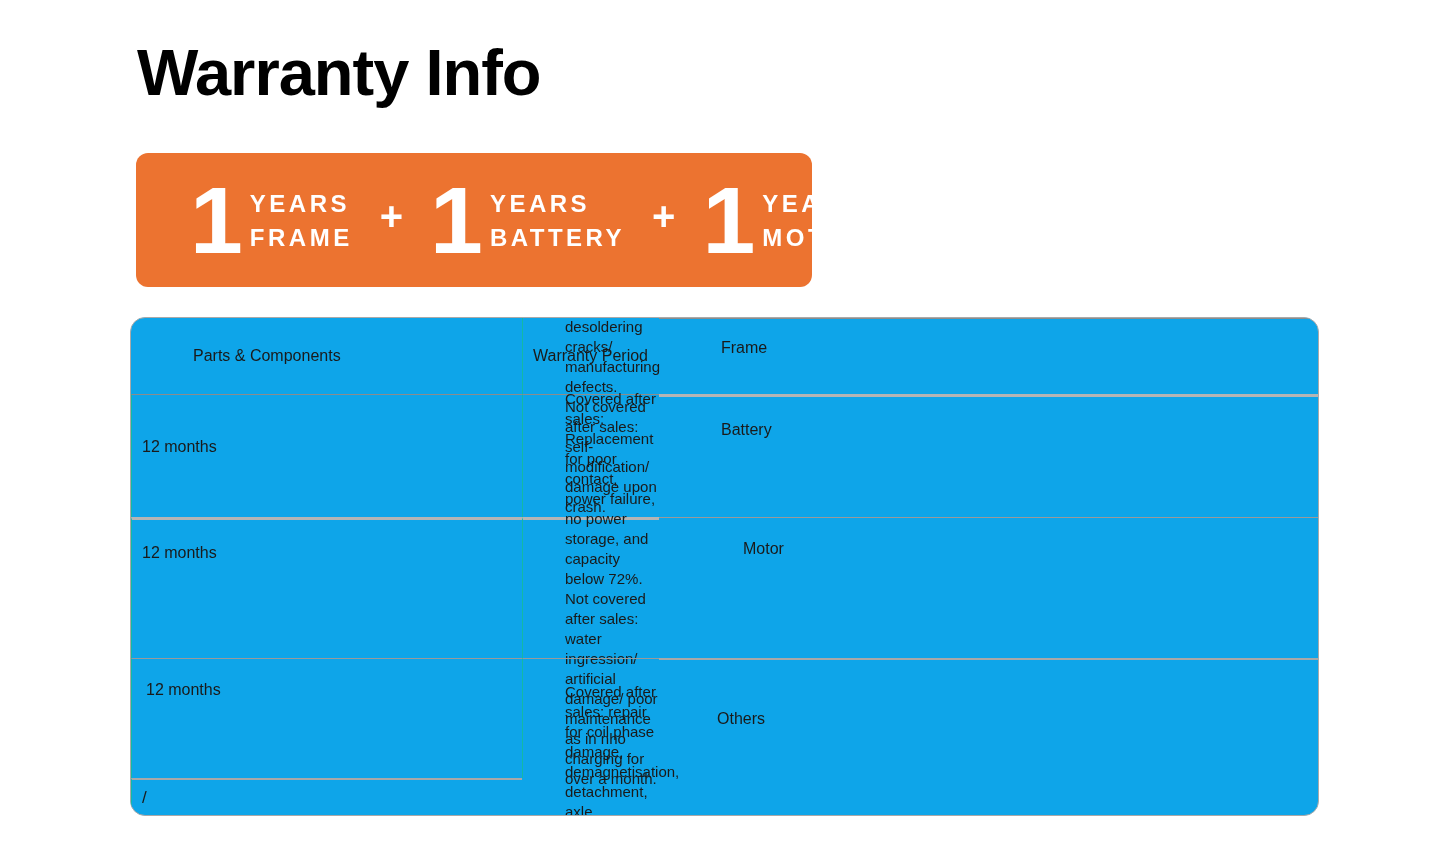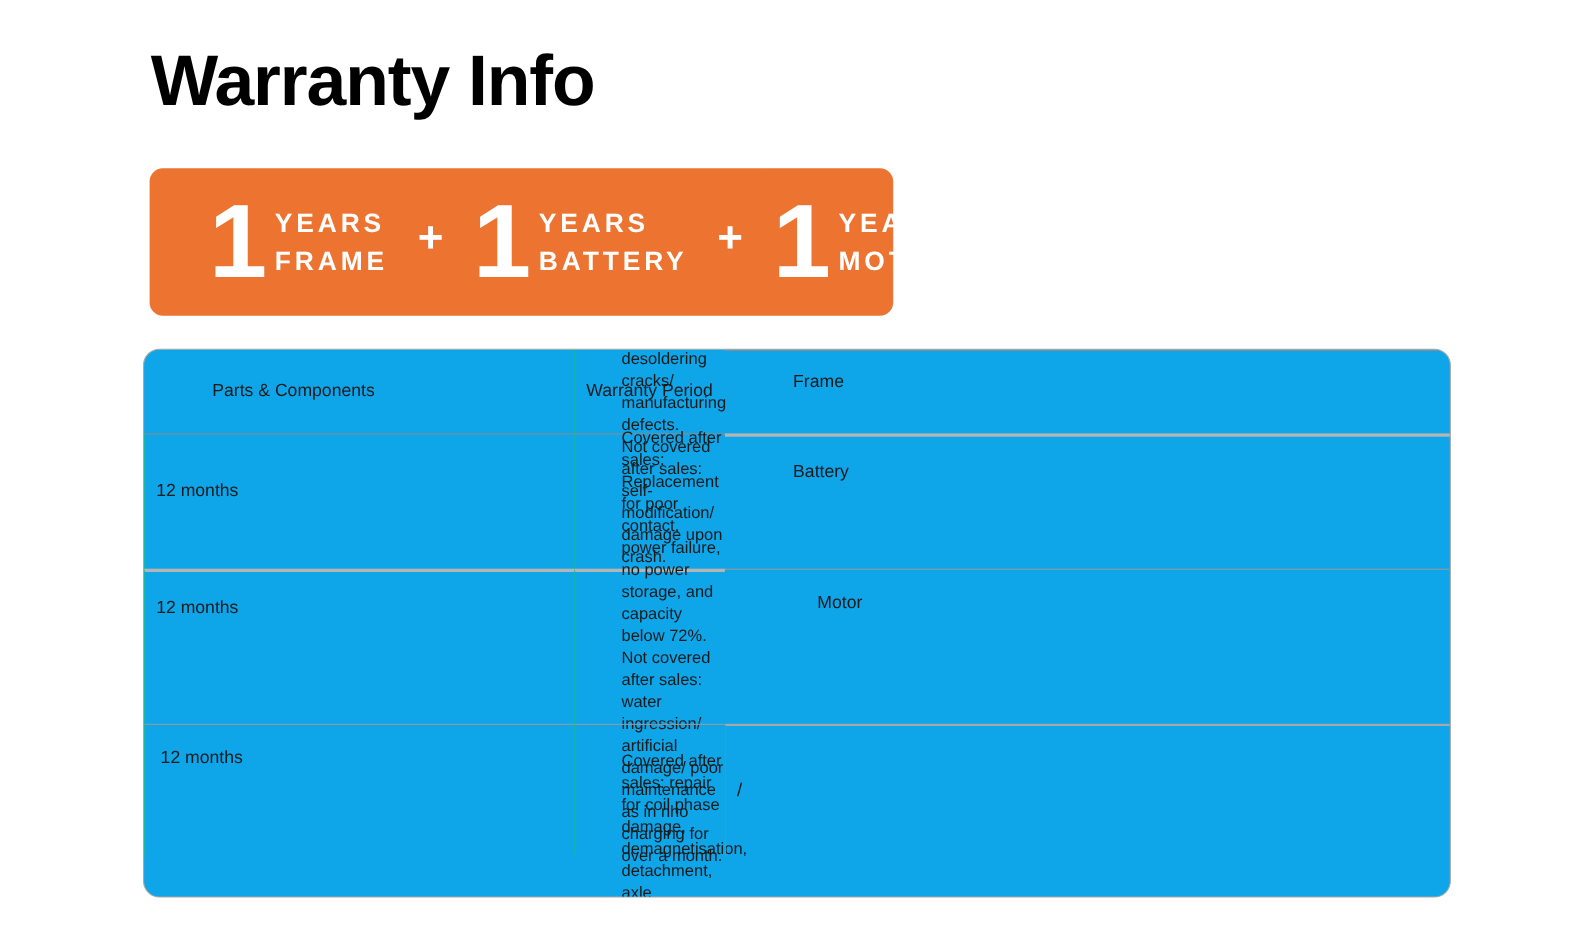--- a/index.html
+++ b/index.html
@@ -185,18 +185,21 @@
       <span>Motor</span>
     </div>
     <div class="cell c2 r-motor">
       <span>12 months</span>
     </div>
     <div class="cell c3 r-motor">
       <span class="terms">Covered after sales:  repair for coil phase damage, demagnetisation, detachment, axle deformation, noisy bearing and other quality defects.
 Not covered after sales: any damage caused by improper riding or operation, alteration without authorisation or any other artificial reason.</span>
     </div>
 
+    <div class="cell c1 r-others">
+      <span>Others</span>
+    </div>
     <div class="cell c2 r-others">
       <span class="slash">/</span>
     </div>
   </section>
 
 </div>
 
 </body></html>

